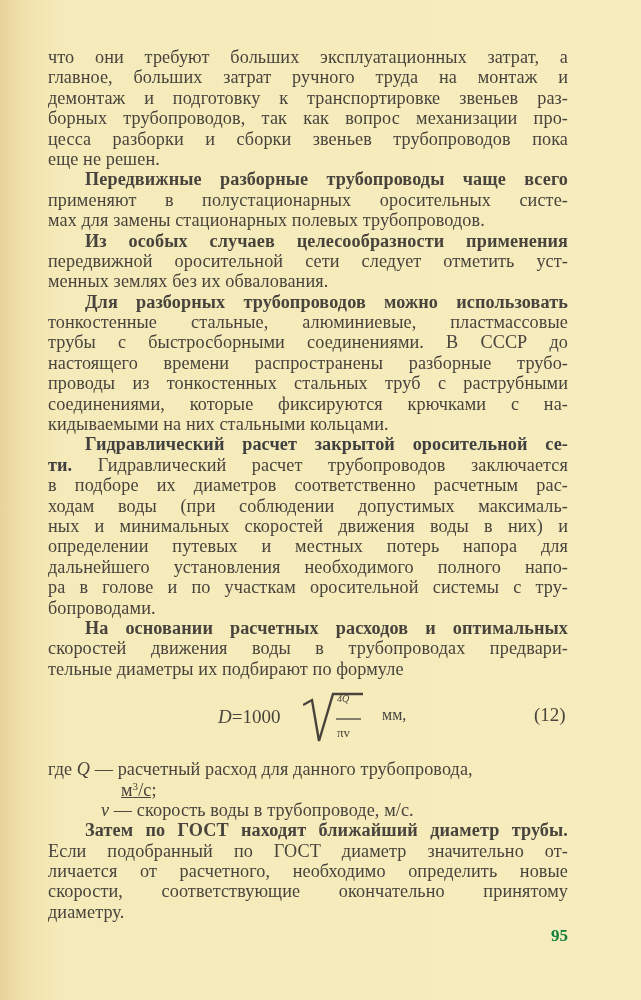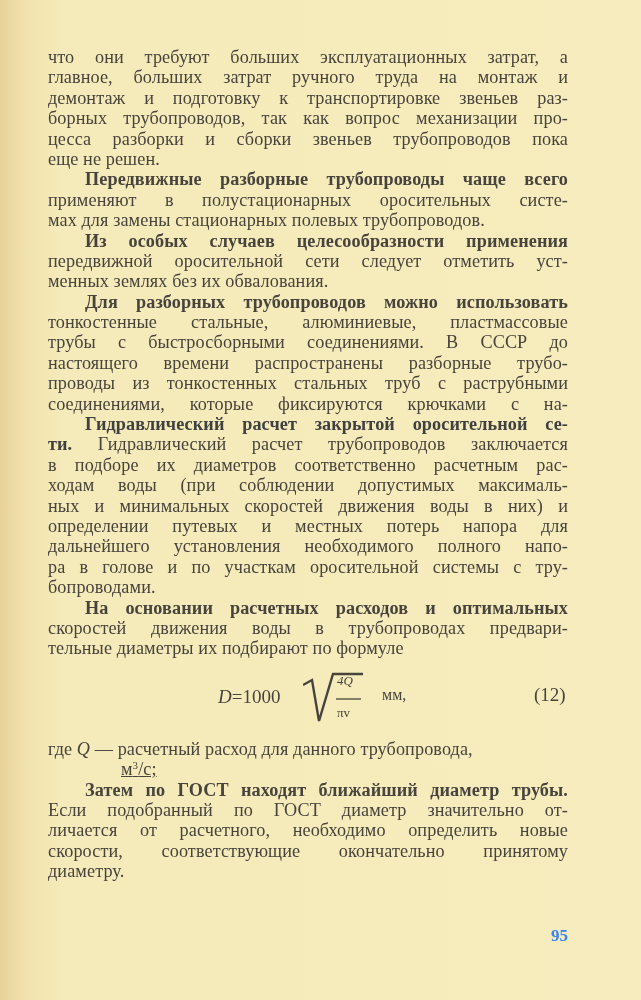--- a/index.html
+++ b/index.html
@@ -22,32 +22,32 @@
   .line.last { text-align-last: left; }
   .line.indent { padding-left: 37px; font-weight: bold; }
   .bold { font-weight: bold; color: #404040; }
   .formula {
     position: relative; height: 70px; margin-top: 10px;
     font-size: 19px;
   }
   .formula .lhs { position: absolute; left: 170px; top: 17px; }
   .formula .lhs i { font-style: italic; }
   .formula .radical { position: absolute; left: 255px; top: 2px; width: 60px; height: 54px; }
-  .formula .num { position: absolute; left: 289px; top: 4px; font-size: 13px; font-style: italic; }
+  .formula .num { position: absolute; left: 289px; top: 4px; font-size: 10px; font-style: italic; }
   .formula .den { position: absolute; left: 289px; top: 36px; font-size: 13px; }
   .formula .unit { position: absolute; left: 334px; top: 17px; font-size: 16px; }
   .formula .eqno { position: absolute; left: 486px; top: 15px; }
   .where { position: relative; }
   .where .line { text-align-last: left; }
   .where .sub { padding-left: 73px; text-decoration: underline; }
   .where .sub2 { padding-left: 53px; }
   sup { font-size: 11px; vertical-align: 6px; line-height: 0; }
   .pageno {
     position: absolute; left: 551px; top: 926px;
-    font-size: 17px; font-weight: bold; color: #3b82f6;
+    font-size: 17px; font-weight: bold; color: #15803d;
   }
 </style>
 </head>
 <body>
 
 <div class="page">
 
   <div>
     <span class="line">что они требуют больших эксплуатационных затрат, а</span>
     <span class="line">главное, больших затрат ручного труда на монтаж и</span>
@@ -69,20 +69,21 @@
     <span class="line last">менных землях без их обвалования.</span>
   </div>
 
   <div>
     <span class="line indent">Для разборных трубопроводов можно использовать</span>
     <span class="line">тонкостенные стальные, алюминиевые, пластмассовые</span>
     <span class="line">трубы с быстросборными соединениями. В СССР до</span>
     <span class="line">настоящего времени распространены разборные трубо-</span>
     <span class="line">проводы из тонкостенных стальных труб с раструбными</span>
     <span class="line">соединениями, которые фиксируются крючками с на-</span>
+    <span class="line last">кидываемыми на них стальными кольцами.</span>
   </div>
 
   <div>
     <span class="line indent bold">Гидравлический расчет закрытой оросительной се-</span>
     <span class="line"><span class="bold">ти.</span><span> Гидравлический расчет трубопроводов заключается</span></span>
     <span class="line">в подборе их диаметров соответственно расчетным рас-</span>
     <span class="line">ходам воды (при соблюдении допустимых максималь-</span>
     <span class="line">ных и минимальных скоростей движения воды в них) и</span>
     <span class="line">определении путевых и местных потерь напора для</span>
     <span class="line">дальнейшего установления необходимого полного напо-</span>
@@ -104,20 +105,21 @@
     </svg>
     <span class="num">4Q</span>
     <span class="den">πv</span>
     <span class="unit">мм,</span>
     <span class="eqno">(12)</span>
   </div>
 
   <div class="where">
     <span class="line"><span>где</span> <i>Q</i><span> — расчетный расход для данного трубопровода,</span></span>
     <span class="line sub"><span>м</span><sup>3</sup><span>/с;</span></span>
+    <span class="line sub2"><i>v</i><span> — скорость воды в трубопроводе, м/с.</span></span>
   </div>
 
   <div>
     <span class="line indent">Затем по ГОСТ находят ближайший диаметр трубы.</span>
     <span class="line">Если подобранный по ГОСТ диаметр значительно от-</span>
     <span class="line">личается от расчетного, необходимо определить новые</span>
     <span class="line">скорости, соответствующие окончательно принятому</span>
     <span class="line last">диаметру.</span>
   </div>
 </div>

